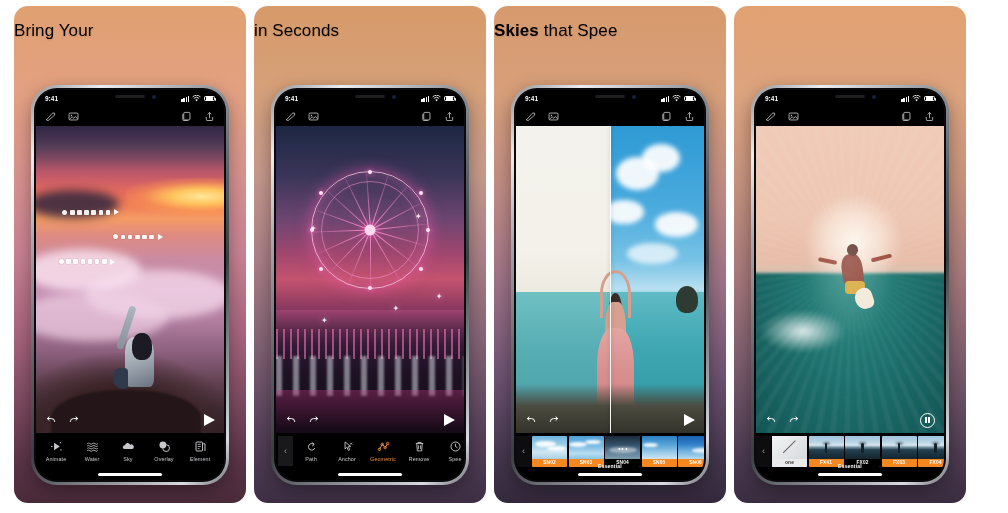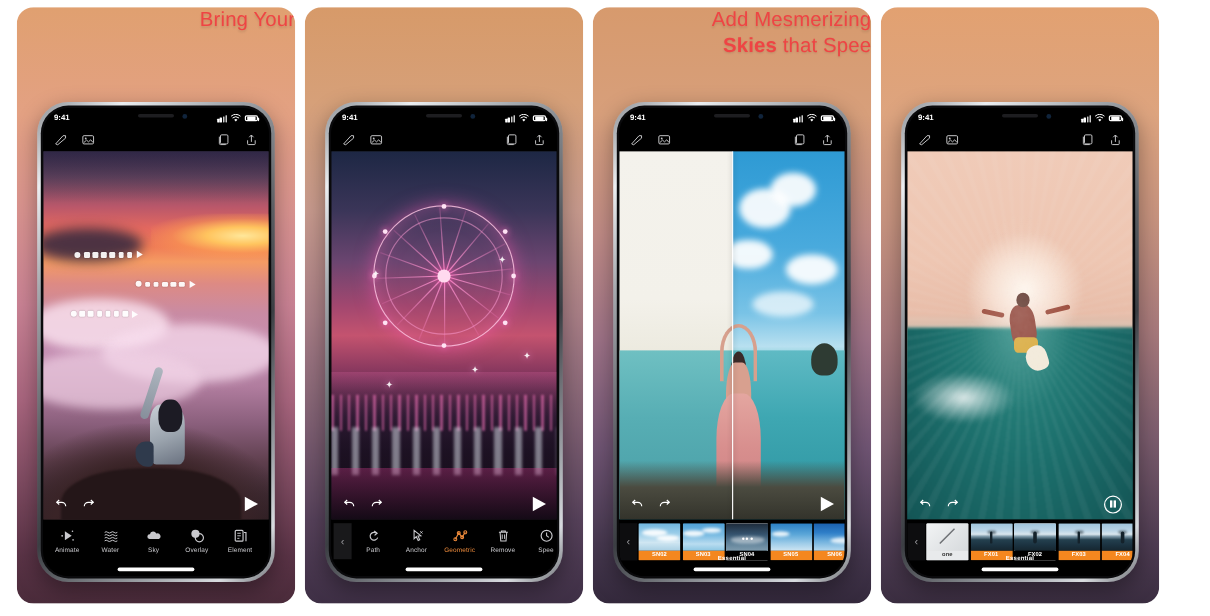--- a/index.html
+++ b/index.html
@@ -17,22 +17,22 @@
   .bg1{ background:linear-gradient(180deg,#e0a070 0%, #e3a183 18%, #d9938f 34%,
         #c98294 50%, #a8657e 66%, #7d4a60 80%, #5a3346 92%, #4a2b3a 100%); }
   .bg2{ background:linear-gradient(180deg,#d79a69 0%, #d6a079 16%, #c79a8d 34%,
         #a87e86 52%, #7e5f72 70%, #56415a 86%, #3e2f45 100%); }
   .bg3{ background:linear-gradient(180deg,#d79a6d 0%, #d79f7b 18%, #c08b86 38%,
         #9d7287 56%, #6f5473 74%, #46384f 90%, #34293c 100%); }
   .bg4{ background:linear-gradient(180deg,#e2a171 0%, #dda47f 18%, #c7937f 36%,
         #a87a7c 54%, #7c5d6e 72%, #4e3c52 90%, #3a2d40 100%); }
 
   
-  .headline{ position:relative; z-index:3; text-align:right; 
-    color:#ef4444; line-height:1.25; font-size:17px; letter-spacing:.1px;
+  .headline{ position:relative; z-index:3; text-align:left; padding-top:14px;
+    color:#000000; line-height:1.25; font-size:17px; letter-spacing:.1px;
     text-shadow:0 1px 2px rgba(0,0,0,.12); }
   .headline .l1{ font-weight:400; display:block; }
   .headline .l2{ display:block; }
   .headline b{ font-weight:700; }
 
   
   .phone{ position:absolute; left:50%; transform:translateX(-50%); top:79px;
     width:198px; height:400px; border-radius:26px; z-index:4;
     background:linear-gradient(135deg,#8d9095 0%, #ebeef1 12%, #a7abb0 26%,
       #5a5d62 48%, #3b3e43 62%, #9fa3a8 82%, #d8dbdf 92%, #6d7075 100%);
@@ -473,20 +473,21 @@
             </div>
         </div>
       </div>
     </div>
   </div>
 
   <div class="panel">
     <div class="bg bg2"></div>
 
     <div class="headline">
+      <span class="l2">in Seconds</span>
     </div>
 
     <div class="phone">
       <div class="bezel">
         <div class="screen">
           <div class="notch">
             <div class="speaker"></div>
             <div class="cam"></div>
           </div>
 
@@ -657,21 +658,20 @@
             </div>
         </div>
       </div>
     </div>
   </div>
 
   <div class="panel">
     <div class="bg bg3"></div>
 
     <div class="headline">
-      <span class="l1">Add Mesmerizing</span>
       <span class="l2"><b>Skies</b><span> that Spee</span></span>
     </div>
 
     <div class="phone">
       <div class="bezel">
         <div class="screen">
           <div class="notch">
             <div class="speaker"></div>
             <div class="cam"></div>
           </div>

